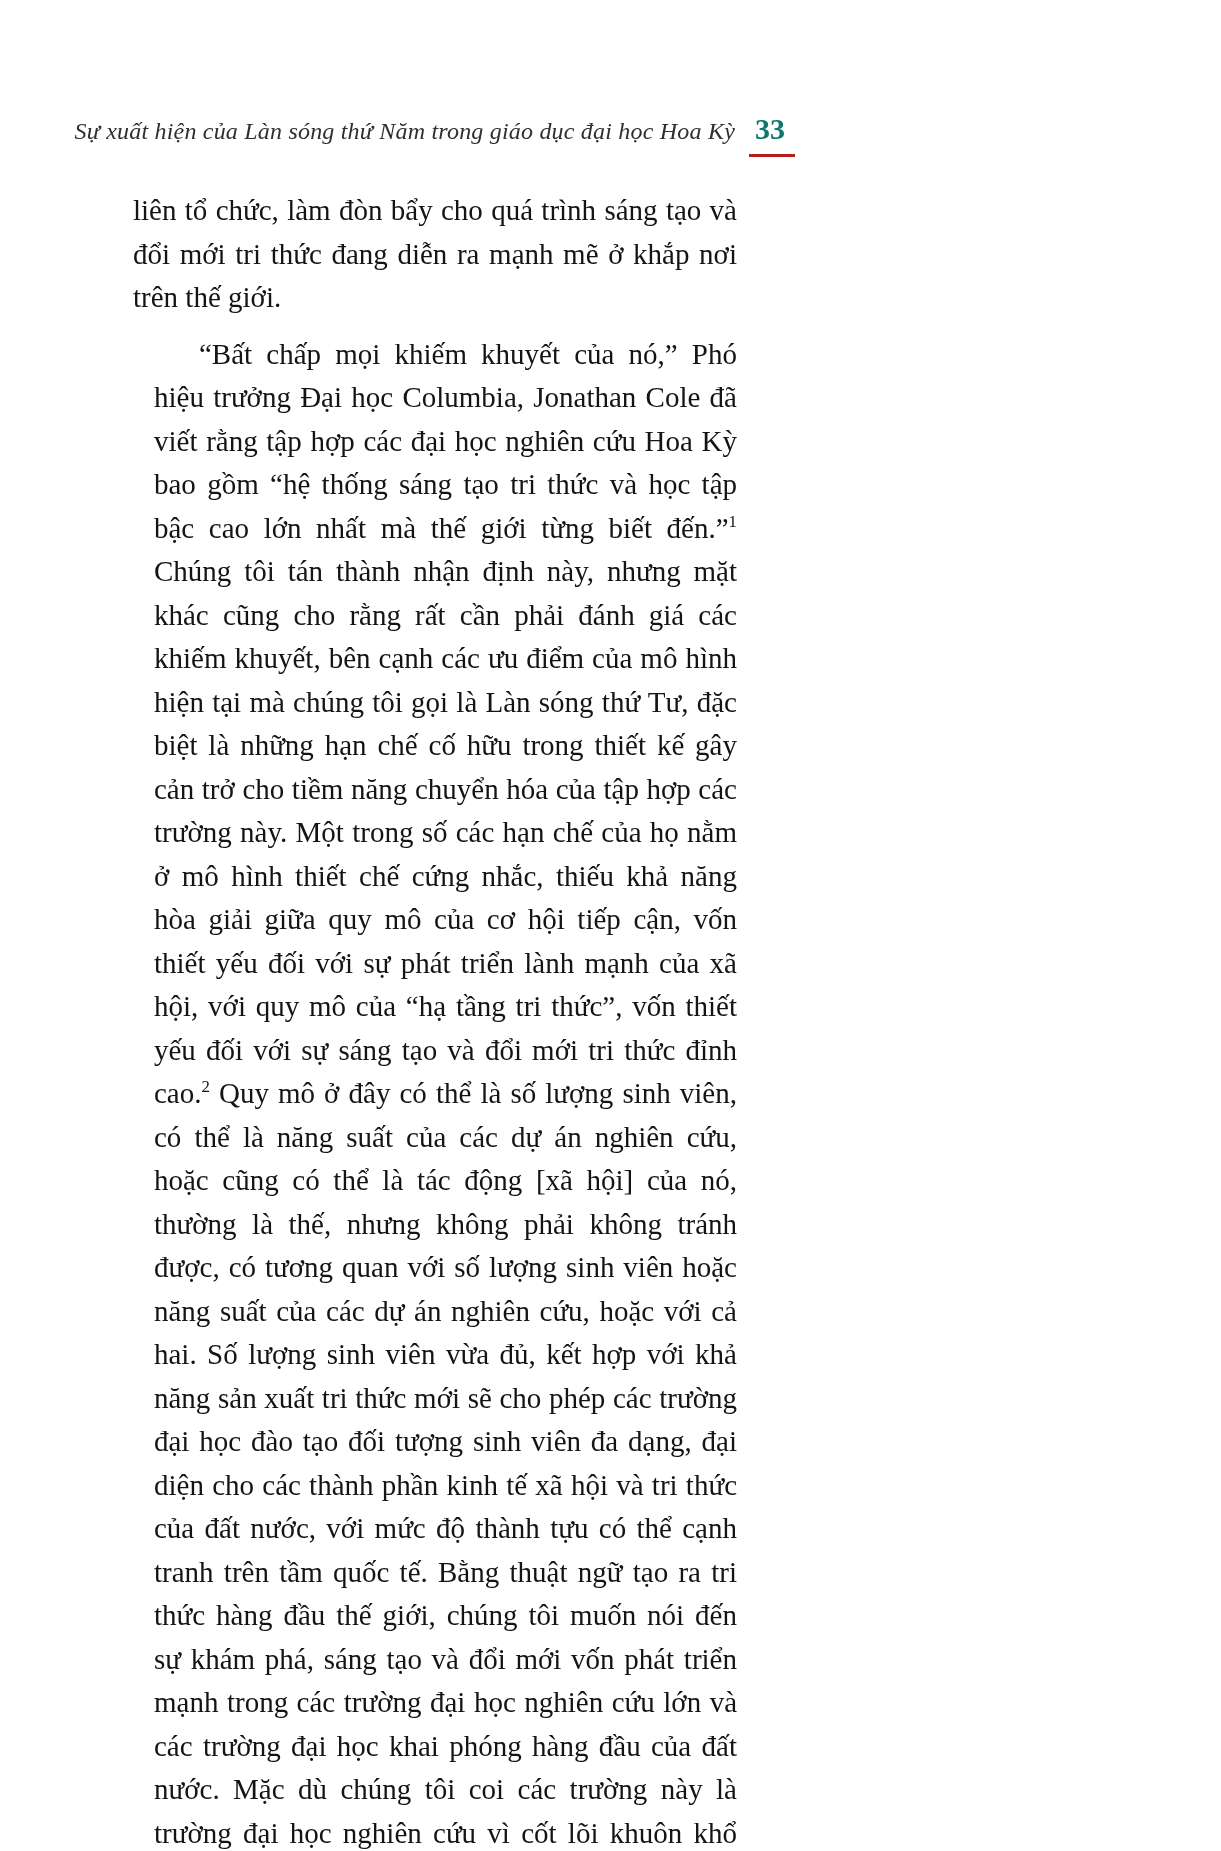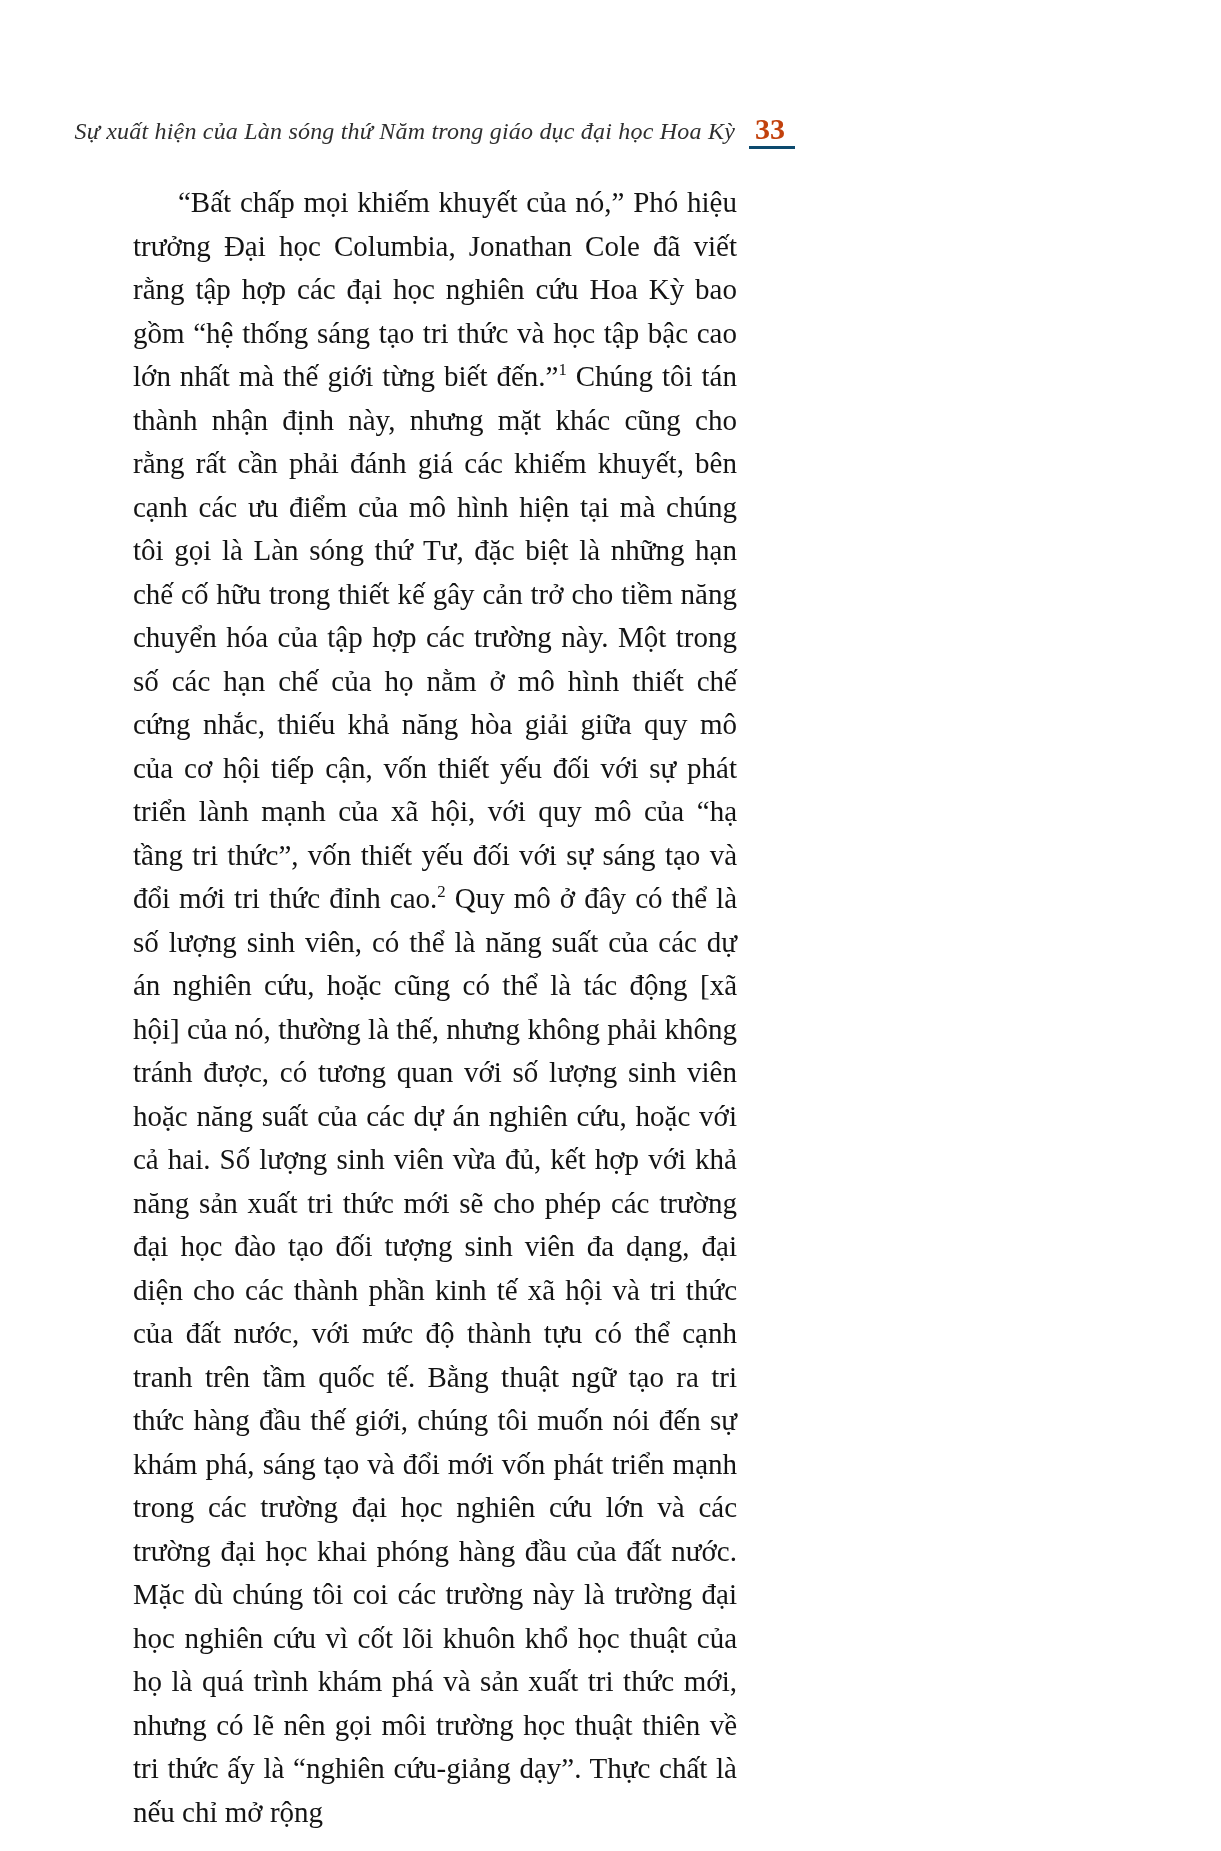--- a/index.html
+++ b/index.html
@@ -29,23 +29,23 @@
   }
   .running-title {
     font-style: italic;
     font-size: 24px;
     color: #2f2f2f;
     letter-spacing: 0.2px;
   }
   .page-number {
     font-weight: bold;
     font-size: 30px;
-    color: #c2410c;
-    border-bottom: 3px solid #0c4a6e;
-    padding: 0 10px 0 6px;
+    color: #0f766e;
+    border-bottom: 3px solid #b91c1c;
+    padding: 0 10px 8px 6px;
   }
   .body-text {
     font-size: 29px;
     line-height: 43.5px;
     text-align: justify;
     color: #141414;
   }
   .body-text p {
     margin: 0;
   }
@@ -64,15 +64,16 @@
 </style>
 </head>
 <body>
 
 <div class="page">
   <header class="page-header">
     <span class="running-title">Sự xuất hiện của Làn sóng thứ Năm trong giáo dục đại học Hoa Kỳ</span>
     <span class="page-number">33</span>
   </header>
   <main class="body-text">
+      <p class="para"><span>liên tổ chức, làm đòn bẩy cho quá trình sáng tạo và đổi mới tri thức đang diễn ra mạnh mẽ ở khắp nơi trên thế giới.</span></p>
       <p class="para indent"><span>“Bất chấp mọi khiếm khuyết của nó,” Phó hiệu trưởng Đại học Columbia, Jonathan Cole đã viết rằng tập hợp các đại học nghiên cứu Hoa Kỳ bao gồm “hệ thống sáng tạo tri thức và học tập bậc cao lớn nhất mà thế giới từng biết đến.”</span><sup>1</sup><span> Chúng tôi tán thành nhận định này, nhưng mặt khác cũng cho rằng rất cần phải đánh giá các khiếm khuyết, bên cạnh các ưu điểm của mô hình hiện tại mà chúng tôi gọi là Làn sóng thứ Tư, đặc biệt là những hạn chế cố hữu trong thiết kế gây cản trở cho tiềm năng chuyển hóa của tập hợp các trường này. Một trong số các hạn chế của họ nằm ở mô hình thiết chế cứng nhắc, thiếu khả năng hòa giải giữa quy mô của cơ hội tiếp cận, vốn thiết yếu đối với sự phát triển lành mạnh của xã hội, với quy mô của “hạ tầng tri thức”, vốn thiết yếu đối với sự sáng tạo và đổi mới tri thức đỉnh cao.</span><sup>2</sup><span> Quy mô ở đây có thể là số lượng sinh viên, có thể là năng suất của các dự án nghiên cứu, hoặc cũng có thể là tác động [xã hội] của nó, thường là thế, nhưng không phải không tránh được, có tương quan với số lượng sinh viên hoặc năng suất của các dự án nghiên cứu, hoặc với cả hai. Số lượng sinh viên vừa đủ, kết hợp với khả năng sản xuất tri thức mới sẽ cho phép các trường đại học đào tạo đối tượng sinh viên đa dạng, đại diện cho các thành phần kinh tế xã hội và tri thức của đất nước, với mức độ thành tựu có thể cạnh tranh trên tầm quốc tế. Bằng thuật ngữ tạo ra tri thức hàng đầu thế giới, chúng tôi muốn nói đến sự khám phá, sáng tạo và đổi mới vốn phát triển mạnh trong các trường đại học nghiên cứu lớn và các trường đại học khai phóng hàng đầu của đất nước. Mặc dù chúng tôi coi các trường này là trường đại học nghiên cứu vì cốt lõi khuôn khổ học thuật của họ là quá trình khám phá và sản xuất tri thức mới, nhưng có lẽ nên gọi môi trường học thuật thiên về tri thức ấy là “nghiên cứu-giảng dạy”. Thực chất là nếu chỉ mở rộng</span></p>
     </main>
 </div>
 
 </body></html>

